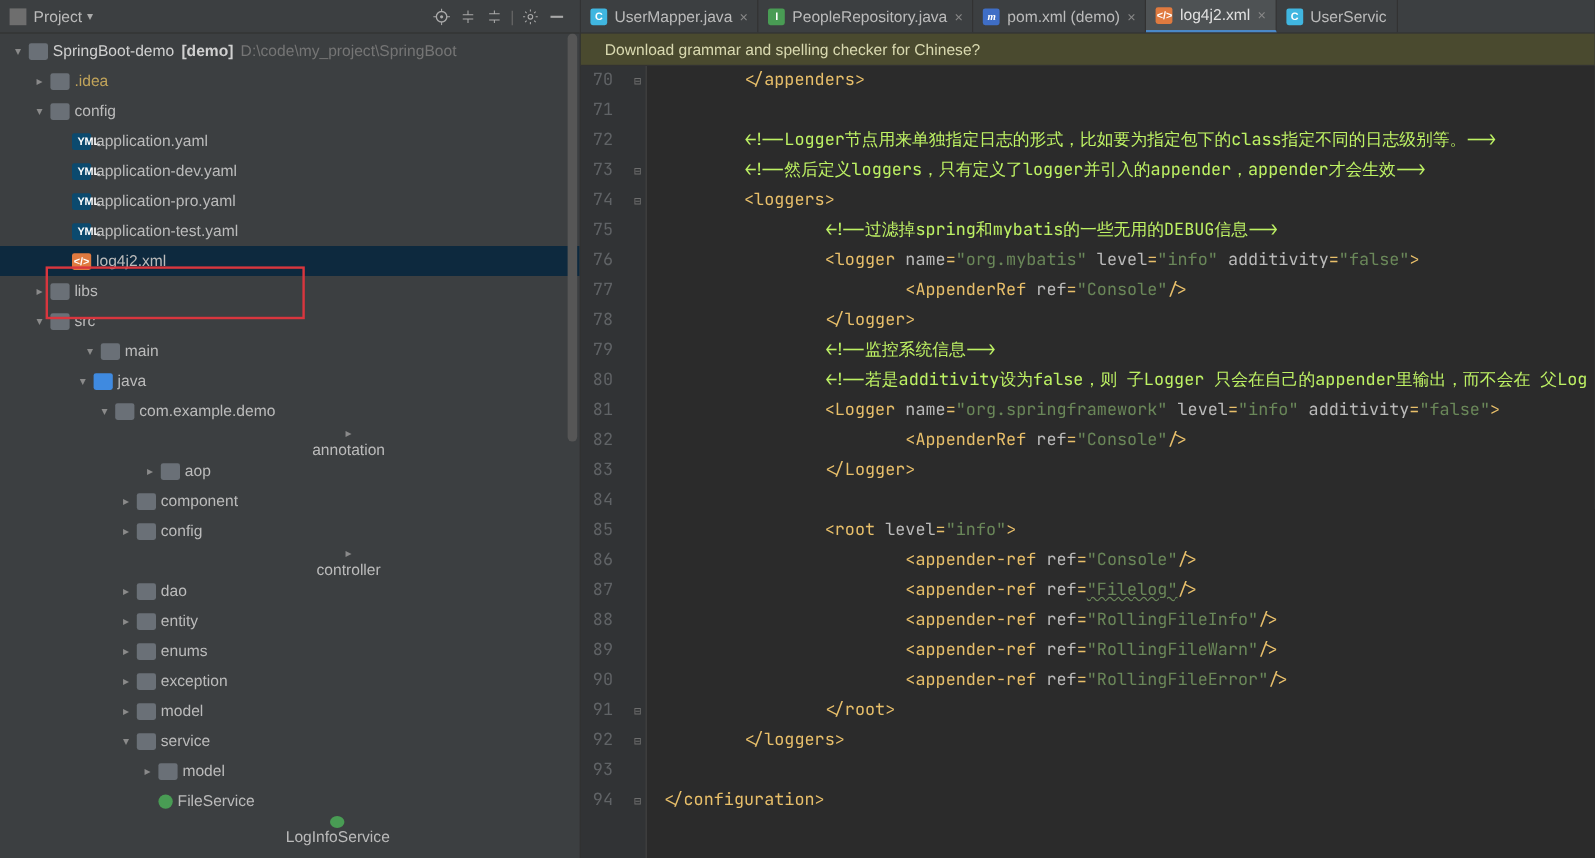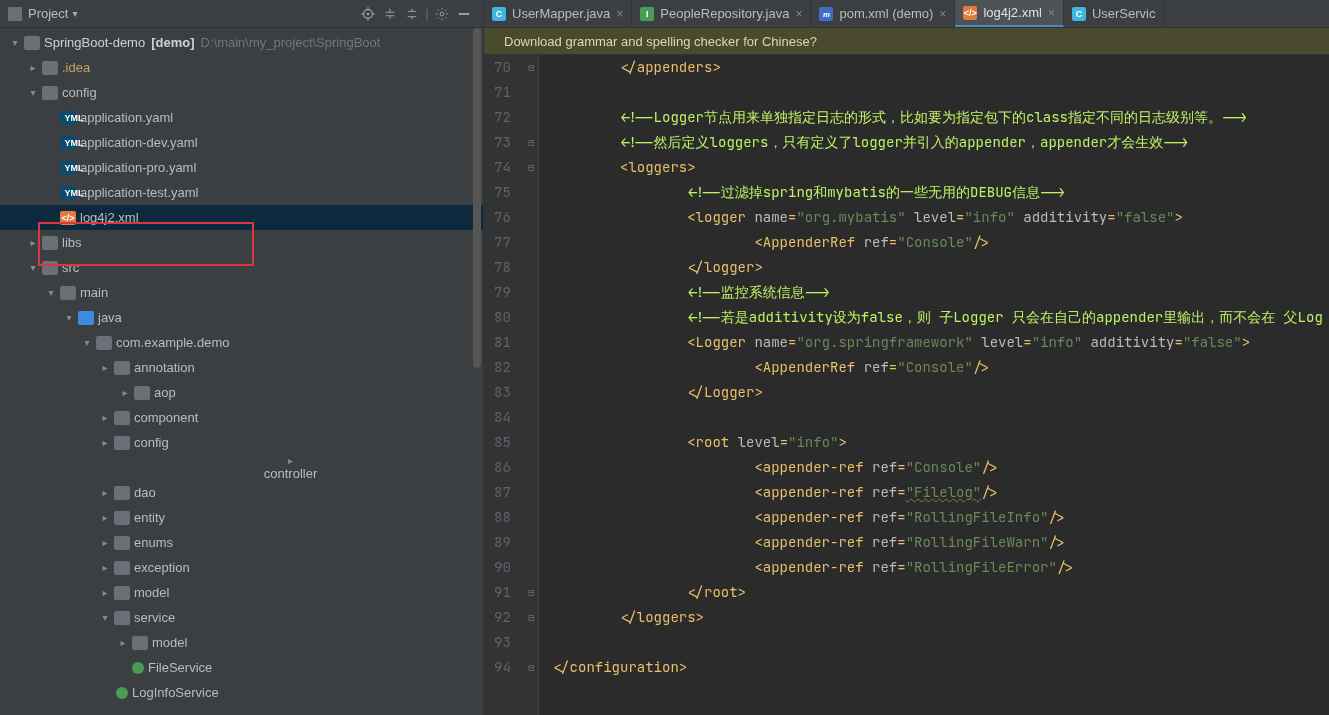--- a/index.html
+++ b/index.html
@@ -115,21 +115,21 @@
     </div>
     <div class="tree" id="tree">
       <div class="tree-scrollbar">
           <div class="tree-thumb" id="tree-thumb" style="top: 0px; height: 340px;"></div>
         </div>
       <div class="tree-row" style="padding-left: 8px;">
           <span class="arrow open"></span>
           <span class="icon folder"></span>
           <span class="label lib">SpringBoot-demo</span>
           <span class="label bold" style="margin-left: 6px;">[demo]</span>
-          <span class="extra">D:\main\my_project\SpringBoot</span>
+          <span class="extra">D:\code\my_project\SpringBoot</span>
         </div>
         <div class="tree-row" style="padding-left: 26px;">
           <span class="arrow closed"></span>
           <span class="icon folder"></span>
           <span class="label idea">.idea</span>
         </div>
         <div class="tree-row" style="padding-left: 26px;">
           <span class="arrow open"></span>
           <span class="icon folder"></span>
           <span class="label">config</span>
@@ -162,36 +162,36 @@
         <div class="tree-row" style="padding-left: 26px;">
           <span class="arrow closed"></span>
           <span class="icon folder"></span>
           <span class="label">libs</span>
         </div>
         <div class="tree-row" style="padding-left: 26px;">
           <span class="arrow open"></span>
           <span class="icon folder"></span>
           <span class="label">src</span>
         </div>
-        <div class="tree-row" style="padding-left: 44px;">
+        <div class="tree-row" style="padding-left: 68px;">
           <span class="arrow open"></span>
           <span class="icon folder"></span>
           <span class="label">main</span>
         </div>
         <div class="tree-row" style="padding-left: 62px;">
           <span class="arrow open"></span>
           <span class="icon folder-src"></span>
           <span class="label">java</span>
         </div>
         <div class="tree-row" style="padding-left: 80px;">
           <span class="arrow open"></span>
           <span class="icon folder-pkg"></span>
           <span class="label">com.example.demo</span>
         </div>
-        <div class="tree-row" style="padding-left: 98px;">
+        <div class="tree-row" style="padding-left: 98px; flex-direction: column;">
           <span class="arrow closed"></span>
           <span class="icon folder-pkg"></span>
           <span class="label">annotation</span>
         </div>
         <div class="tree-row" style="padding-left: 118px;">
           <span class="arrow closed"></span>
           <span class="icon folder-pkg"></span>
           <span class="label">aop</span>
         </div>
         <div class="tree-row" style="padding-left: 98px;">
@@ -242,21 +242,21 @@
         <div class="tree-row" style="padding-left: 116px;">
           <span class="arrow closed"></span>
           <span class="icon folder-pkg"></span>
           <span class="label">model</span>
         </div>
         <div class="tree-row" style="padding-left: 116px;">
           <span class="arrow none"></span>
           <span class="icon green-dot"></span>
           <span class="label">FileService</span>
         </div>
-        <div class="tree-row" style="padding-left: 100px;">
+        <div class="tree-row" style="padding-left: 80px; flex-direction: column;">
           <span class="arrow none"></span>
           <span class="icon green-dot"></span>
           <span class="label">LogInfoService</span>
         </div>
         <div class="red-box" id="red-box" style="top: 194px; left: 38px; width: 216px; height: 44px;"></div>
     </div>
   </div>
 
   <div class="editor-area">
     <div class="tab-bar" id="tab-bar">

